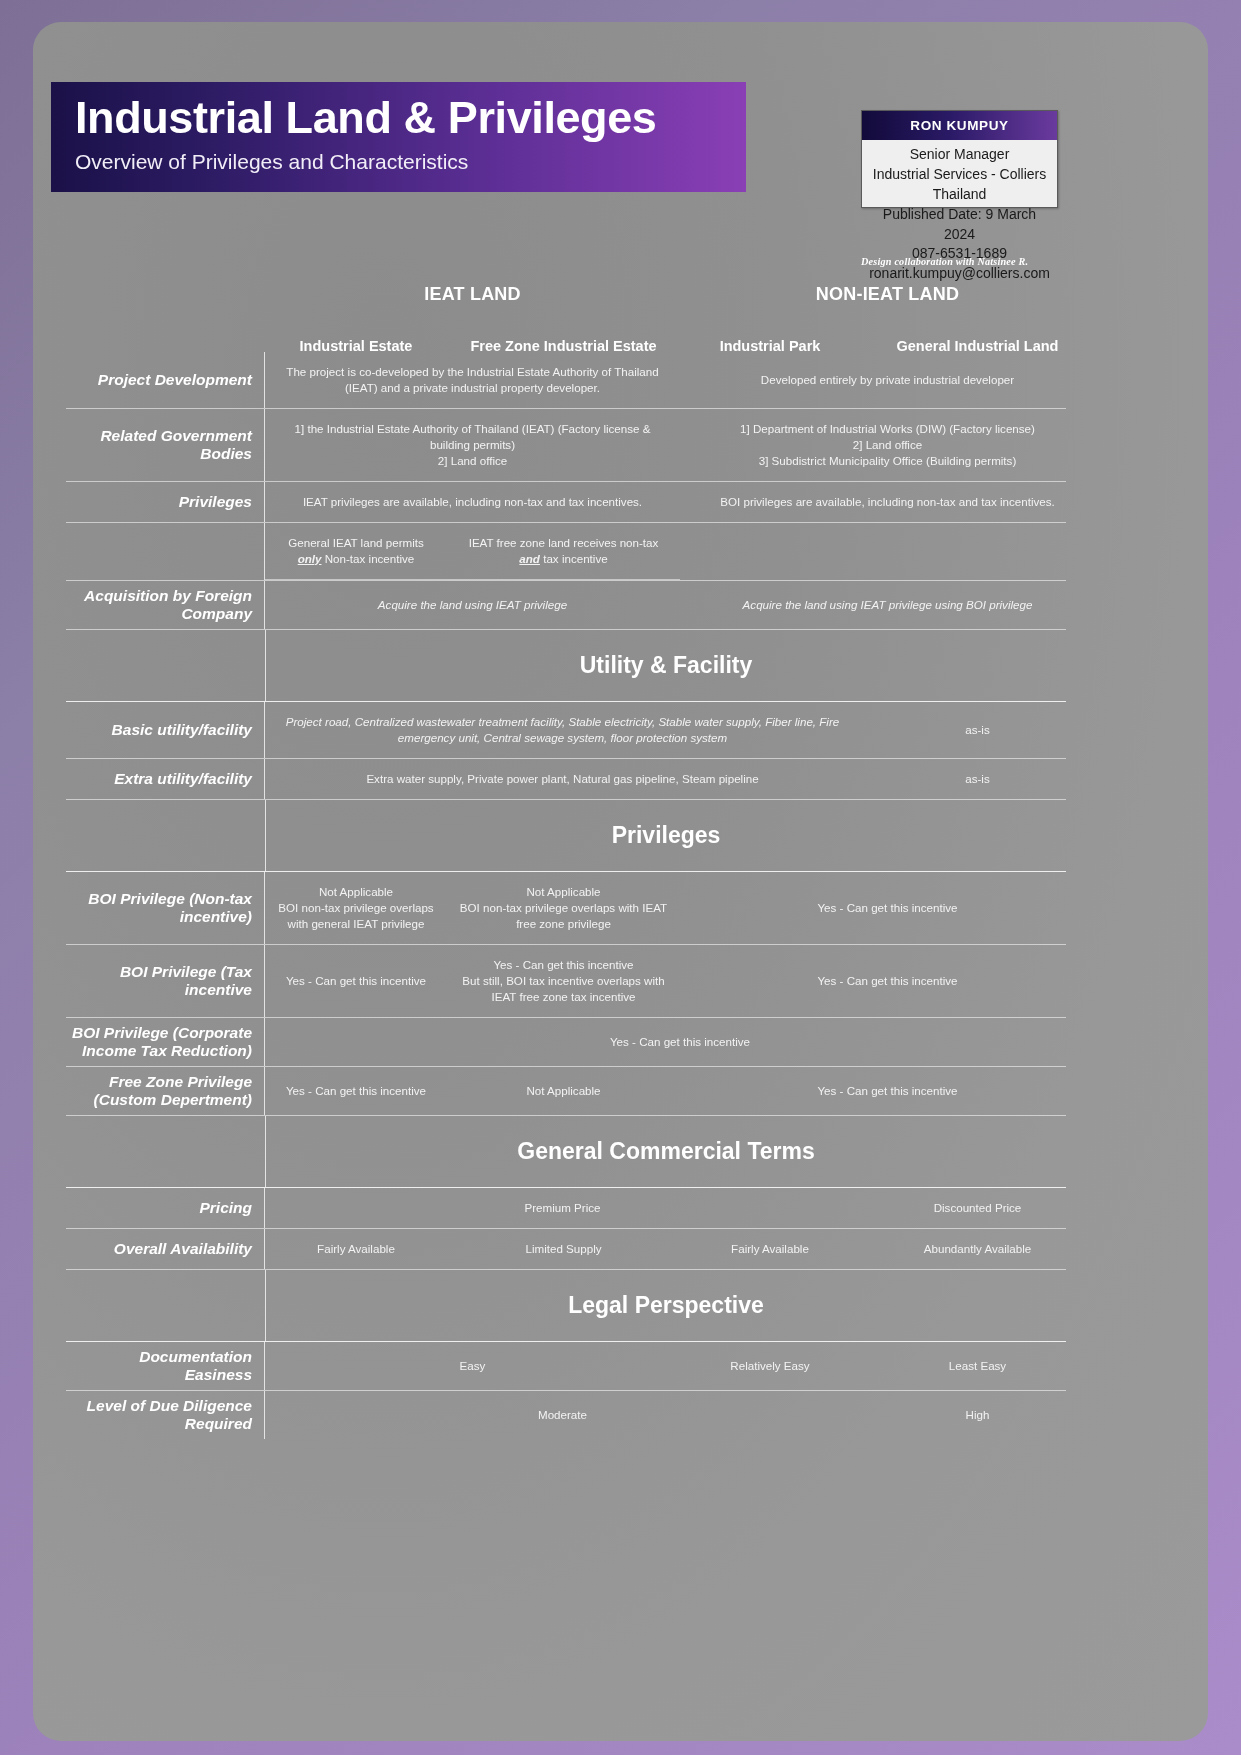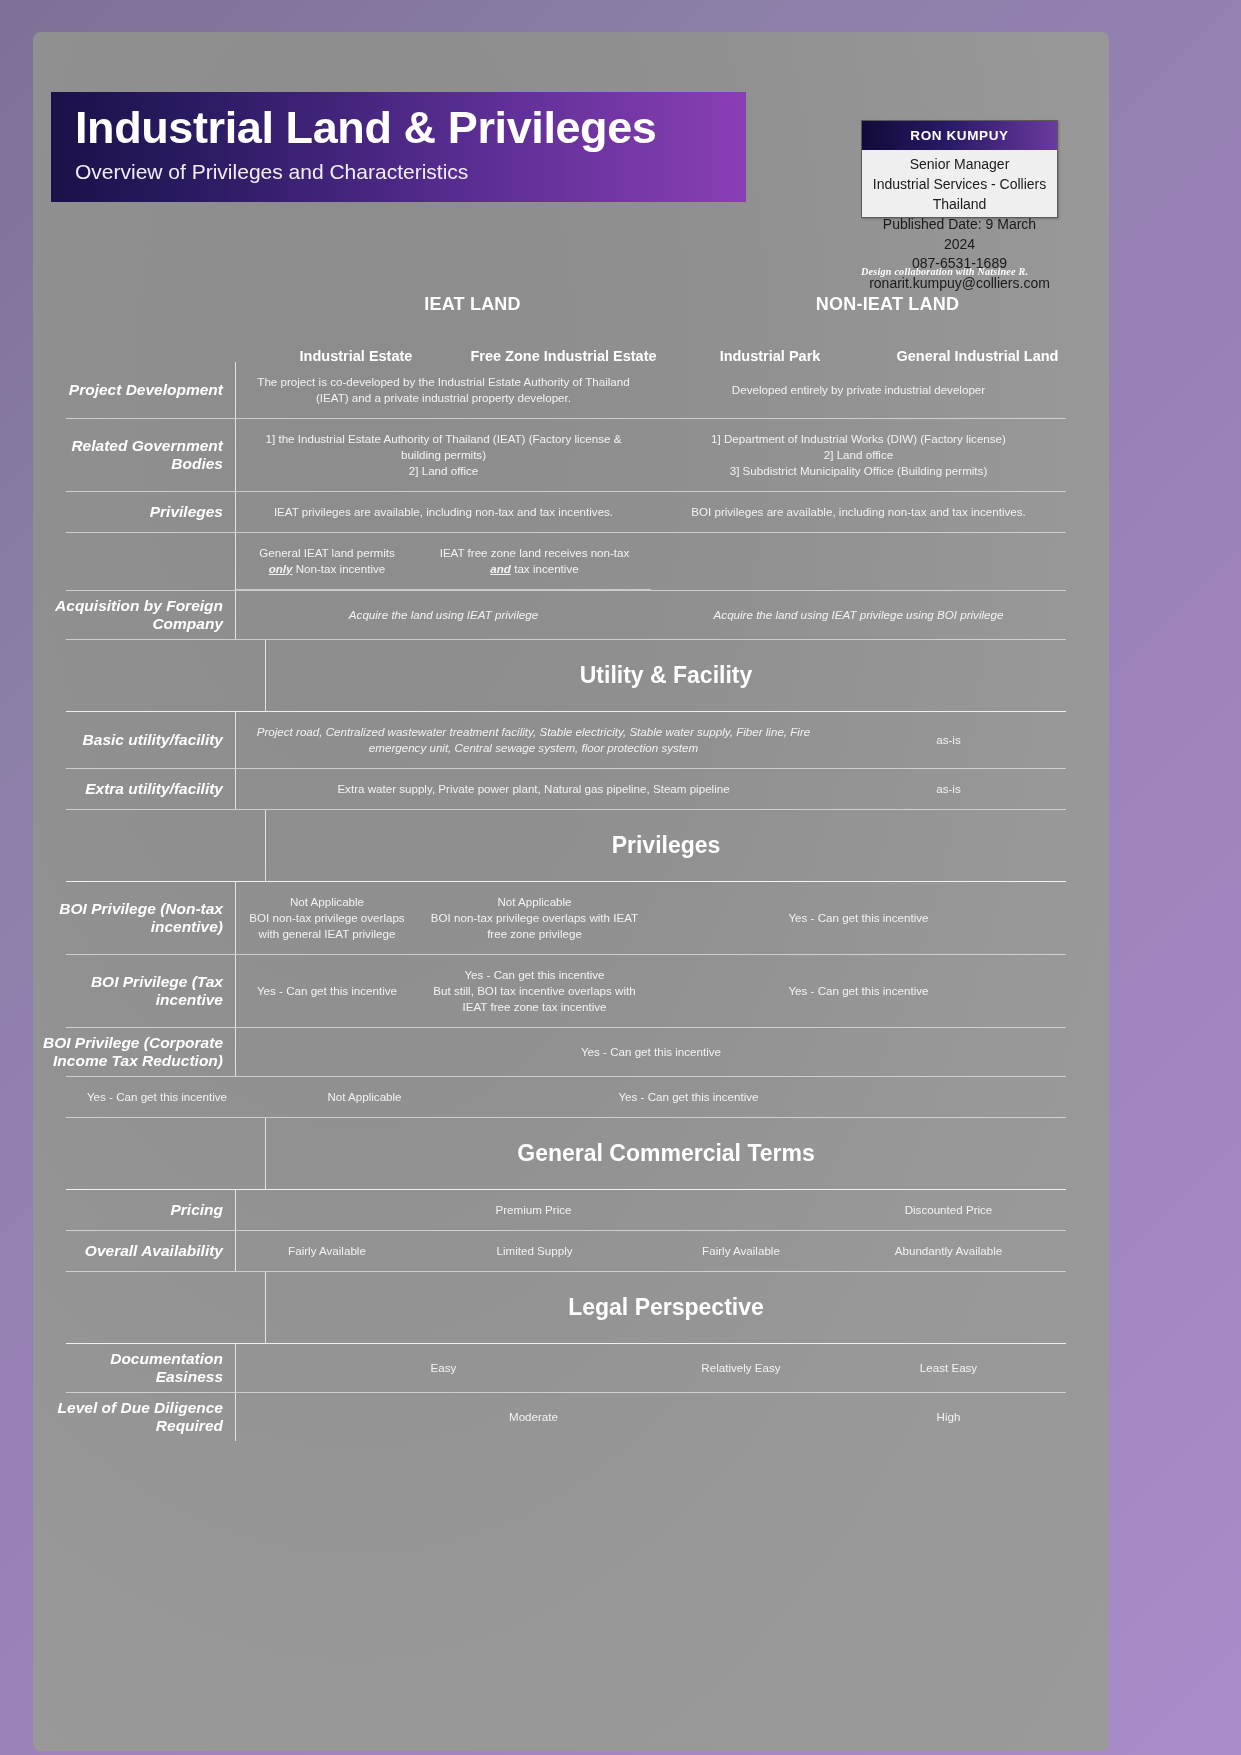--- a/index.html
+++ b/index.html
@@ -9,22 +9,22 @@
     font-family:"Liberation Sans", sans-serif;
     overflow:hidden;
   }
   
   #frame{
     position:absolute;left:0;top:0;width:1241px;height:1755px;
     background:linear-gradient(135deg,#7d6f95 0%, #8c7fa8 25%, #9d82bb 60%, #a98cc9 100%);
     box-sizing:border-box;
   }
   #page{
-    position:absolute;left:33px;top:32px;width:1076px;height:1719px;
-    border-radius:8px;
+    position:absolute;left:33px;top:22px;width:1175px;height:1719px;
+    border-radius:28px;
     background:radial-gradient(ellipse at 30% 20%, #8c8c8c 0%, #909090 35%, #989898 70%, #9a9a9a 100%);
     overflow:hidden;
   }
   
   #title-banner{
     position:absolute;left:18px;top:60px;width:695px;height:110px;
     background:linear-gradient(90deg,#1b1148 0%, #2c1b63 22%, #5b2e94 62%, #8a3fb5 100%);
     padding:12px 0 0 24px;box-sizing:border-box;
   }
   #title-main{
@@ -72,21 +72,20 @@
   #col-2{left:414px;width:233px;}
   #col-3{left:647px;width:180px;}
   #col-4{left:827px;width:235px;}
   
   #table{
     position:absolute;left:33px;top:330px;width:1000px;
   }
   .row{
     position:relative;display:flex;align-items:stretch;
     border-bottom:1px solid rgba(255,255,255,0.55);
-    justify-content:flex-end;
   }
   .row.no-line{border-bottom:none;}
   .rowlabel{
     width:199px;min-width:199px;box-sizing:border-box;
     color:#ffffff;font-size:15.5px;font-weight:bold;font-style:italic;
     display:flex;align-items:center;justify-content:flex-end;
     text-align:right;padding:6px 12px 6px 4px;
     border-right:1px solid rgba(255,255,255,0.75);
   }
   .cells{display:flex;flex:1;}
@@ -248,20 +247,21 @@
       </div>
 
       <div class="row">
         <div class="rowlabel">BOI Privilege (Corporate Income Tax Reduction)</div>
         <div class="cells">
           <div class="cell span4">Yes - Can get this incentive</div>
         </div>
       </div>
 
       <div class="row">
+        <div class="rowlabel">Free Zone Privilege (Custom Depertment)</div>
         <div class="cells">
           <div class="cell c1">Yes - Can get this incentive</div>
           <div class="cell c2">Not Applicable</div>
           <div class="cell span2">Yes - Can get this incentive</div>
         </div>
       </div>
 
       <div class="row section-row">
         <div class="label-filler"></div>
         <div class="section-band">General Commercial Terms</div>

